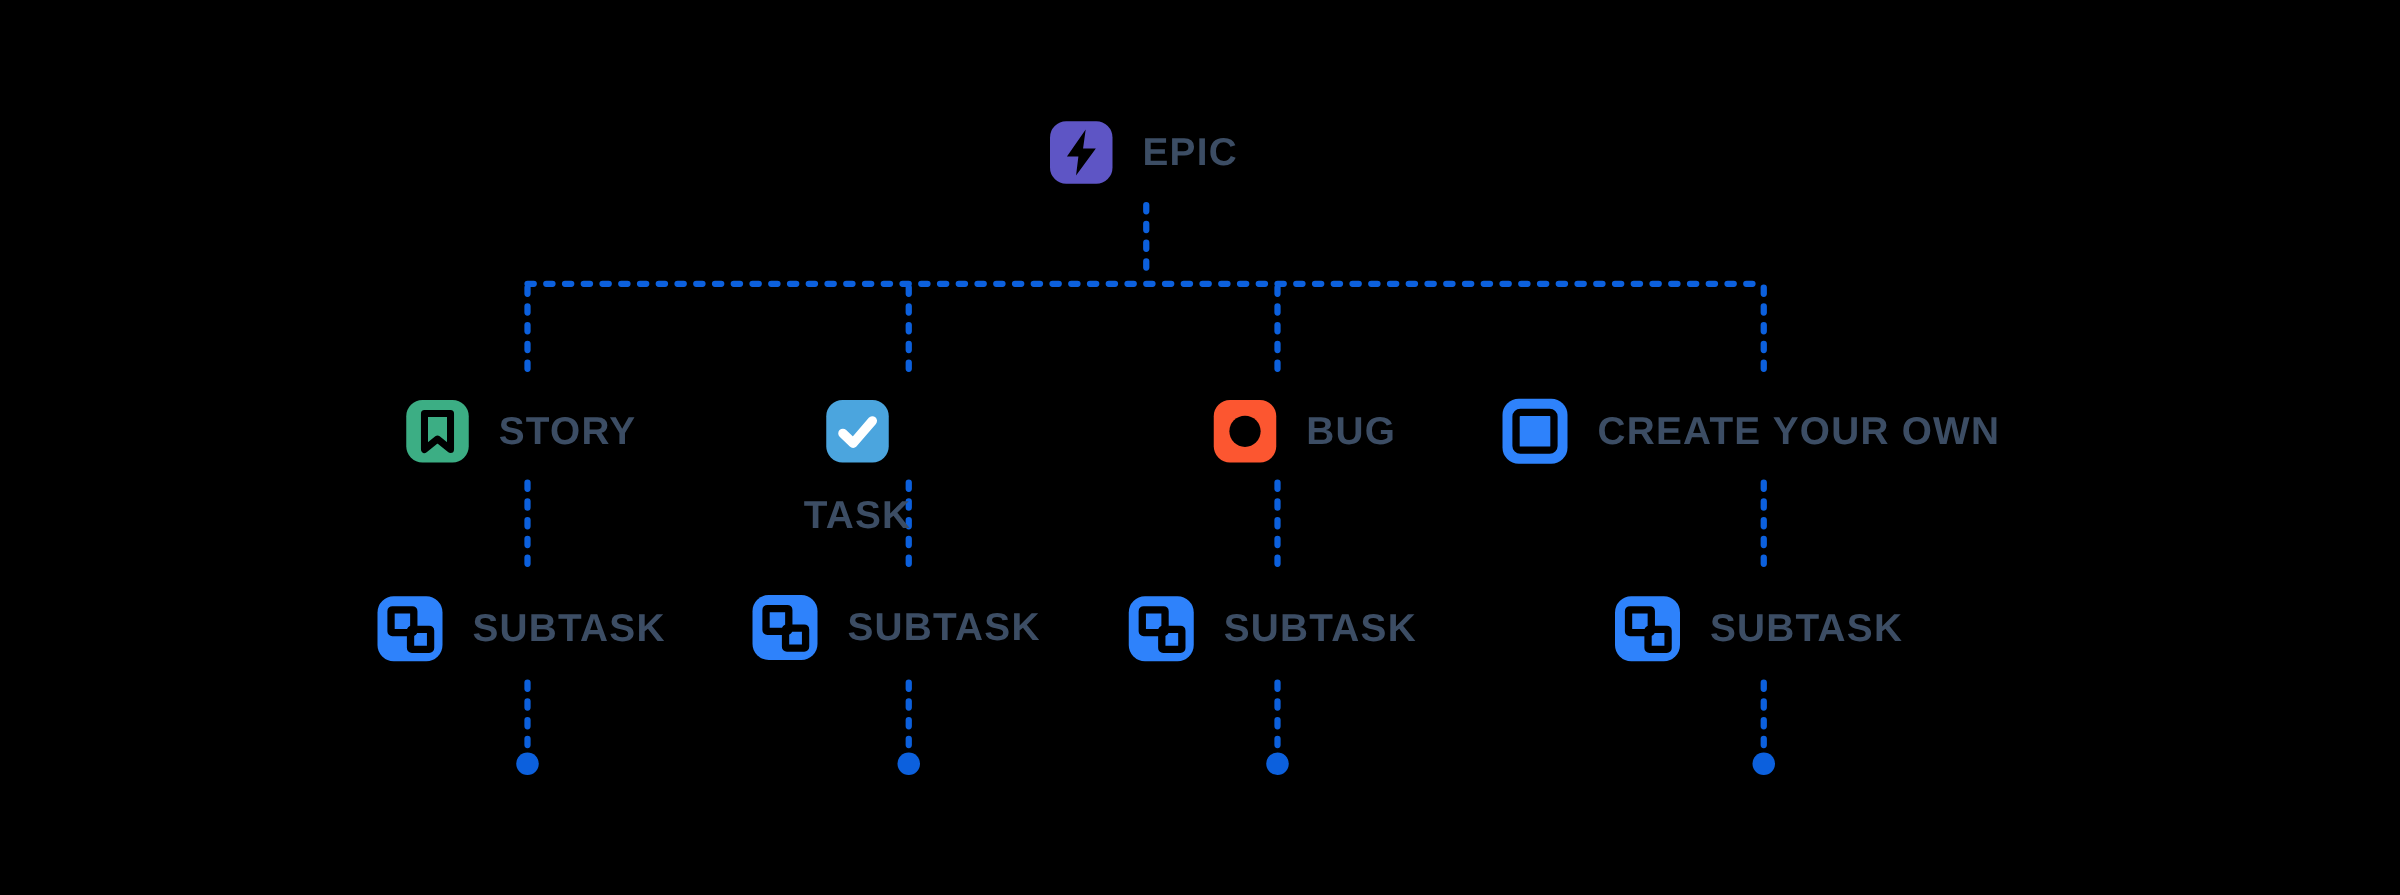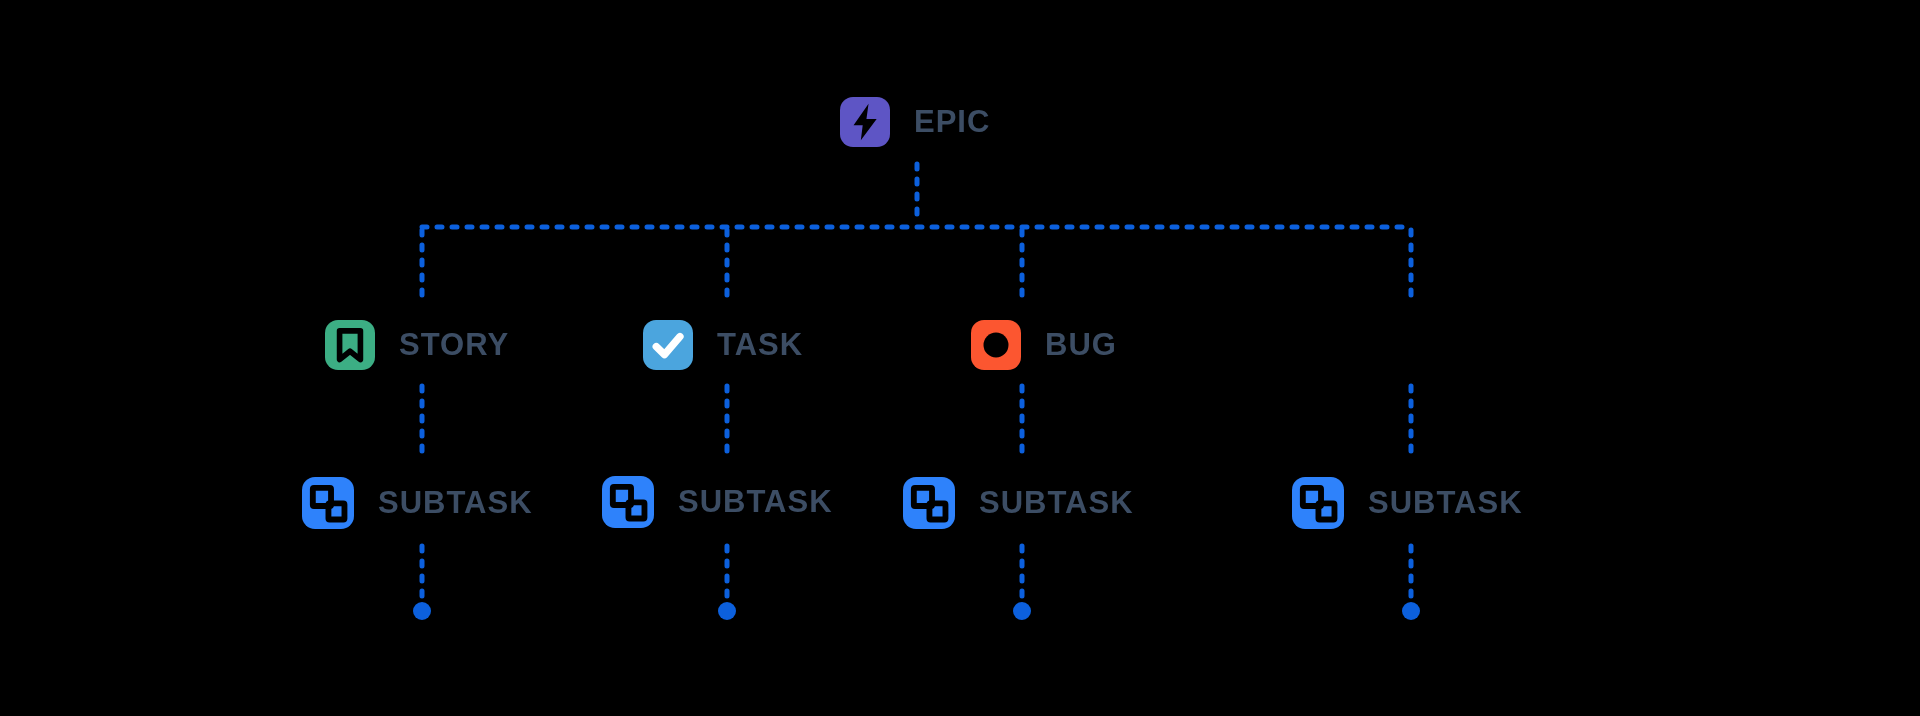--- a/index.html
+++ b/index.html
@@ -33,21 +33,21 @@
   .ic-bug{background:var(--bug-icon);}
   .ic-create{background:var(--create-icon);}
   .ic-subtask{background:var(--subtask-icon);}
   .g-fill{fill:var(--glyph);}
   .g-stroke{fill:none;stroke:var(--glyph);stroke-width:2.7;stroke-linejoin:round;}
   .g-check{fill:none;stroke:var(--checkmark);stroke-width:3.6;stroke-linecap:round;stroke-linejoin:round;}
   .label{font-weight:700;font-size:31px;letter-spacing:1px;color:var(--label);white-space:nowrap;}
   
   .n-epic{left:840px;top:97px;}
   .n-story{left:325px;top:320px;}
-  .n-task{left:643px;top:320px;}
+  .n-task{left:643px;top:320px;flex-direction:column;}
   .n-bug{left:948px;top:320px;margin-left:23px;}
   .n-create{left:1202px;top:319px;}
   .n-sub1{left:302px;top:477px;}
   .n-sub2{left:602px;top:476px;}
   .n-sub3{left:903px;top:477px;}
   .n-sub4{left:1292px;top:477px;}
 </style>
 </head>
 <body>
 
@@ -103,20 +103,28 @@
 
   <div class="node n-bug">
     <span class="icon ic-bug">
       <svg viewBox="0 0 24 24">
           <circle class="g-fill" cx="12" cy="12" r="6"></circle>
         </svg>
     </span>
     <span class="label">BUG</span>
   </div>
 
+  <div class="node n-create">
+    <span class="icon icon-lg ic-create">
+      <svg viewBox="0 0 24 24">
+          <rect class="g-stroke" x="5" y="5" width="14" height="14" rx="1.6"></rect>
+        </svg>
+    </span>
+    <span class="label">CREATE YOUR OWN</span>
+  </div>
 
   <div class="node n-sub1">
     <span class="icon icon-lg ic-subtask">
       <svg viewBox="0 0 24 24">
           <rect class="g-stroke" x="5" y="5" width="8.4" height="8.4" rx=".5"></rect>
           <rect class="g-stroke" x="12.2" y="12.2" width="7.4" height="7.4" rx=".5"></rect>
         </svg>
     </span>
     <span class="label">SUBTASK</span>
   </div>

